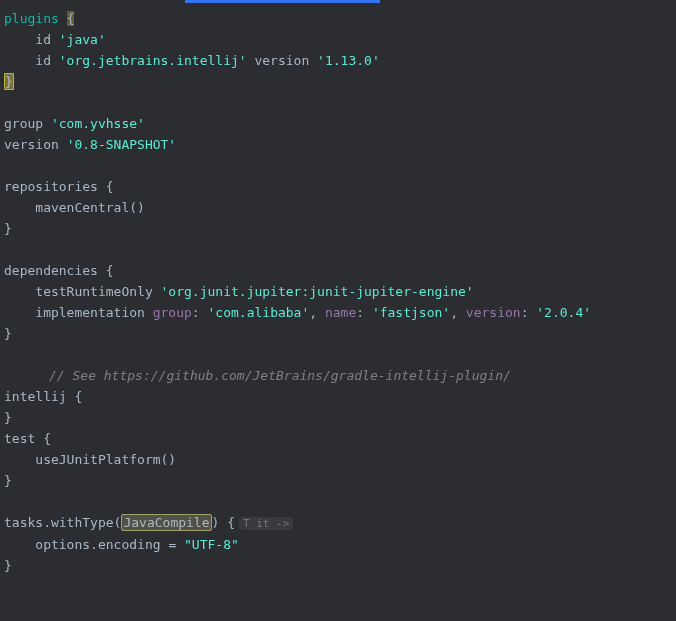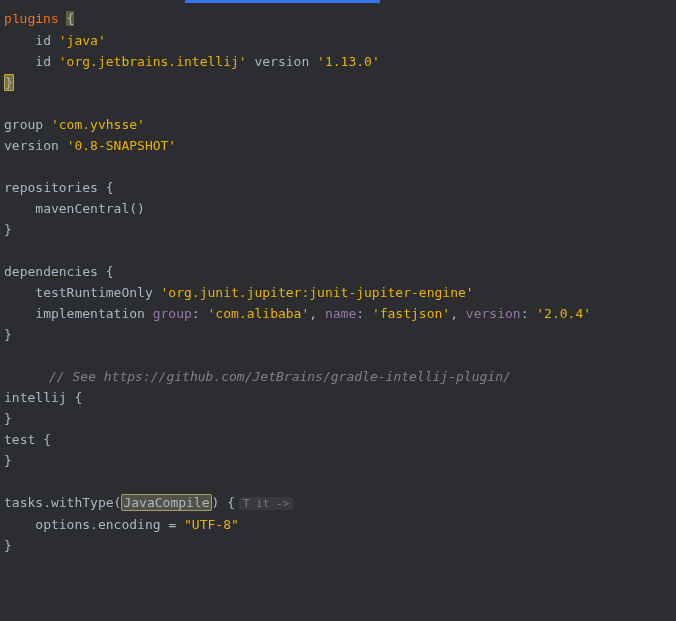--- a/index.html
+++ b/index.html
@@ -26,22 +26,22 @@
       height: 3px;
       background: #3574f0;
     }
     .code-area {
       padding: 8px 0 0 4px;
     }
     .line {
       white-space: pre;
       padding-left: 0;
     }
-    .str { color: #eab308; }
-    .method { color: #f97316; font-family: Liberation Mono, monospace; }
+    .str { color: #5eead4; }
+    .method { color: #14b8a6; }
     .named { color: #9876aa; }
     .comment { color: #808080; font-style: italic; margin-left: 45px; }
     .url { color: #808080; font-style: italic; }
     .brace-highlight { background: rgba(200,180,70,0.35); }
     .caret-brace { background: rgba(200,180,70,0.5); border: 1px solid rgba(200,180,70,0.9); border-radius: 1px; }
     .boxed-type {
       background: rgba(120,120,90,0.5);
       border: 1px solid rgba(180,180,120,0.8);
       border-radius: 2px;
       padding: 0 1px;
@@ -75,18 +75,19 @@
   <div class="line"> </div>
   <div class="line"><span>dependencies</span> <span>{</span></div>
   <div class="line">    <span>testRuntimeOnly</span> <span class="str">'org.junit.jupiter:junit-jupiter-engine'</span></div>
   <div class="line">    <span>implementation</span> <span class="named">group</span><span>:</span> <span class="str">'com.alibaba'</span><span>,</span> <span class="named">name</span><span>:</span> <span class="str">'fastjson'</span><span>,</span> <span class="named">version</span><span>:</span> <span class="str">'2.0.4'</span></div>
   <div class="line"><span>}</span></div>
   <div class="line"> </div>
   <div class="line"><span class="comment">// See </span><span class="url">https://github.com/JetBrains/gradle-intellij-plugin/</span></div>
   <div class="line"><span>intellij</span> <span>{</span></div>
   <div class="line"><span>}</span></div>
   <div class="line"><span>test</span> <span>{</span></div>
+  <div class="line">    <span>useJUnitPlatform()</span></div>
   <div class="line"><span>}</span></div>
   <div class="line"> </div>
   <div class="line"><span>tasks</span><span>.</span><span>withType</span><span>(</span><span class="boxed-type">JavaCompile</span><span>)</span> <span>{</span><span class="inlay">T it -&gt;</span></div>
   <div class="line">    <span>options</span><span>.</span><span>encoding</span><span> = </span><span class="str">"UTF-8"</span></div>
   <div class="line"><span>}</span></div>
 </div>
 
 </body></html>

